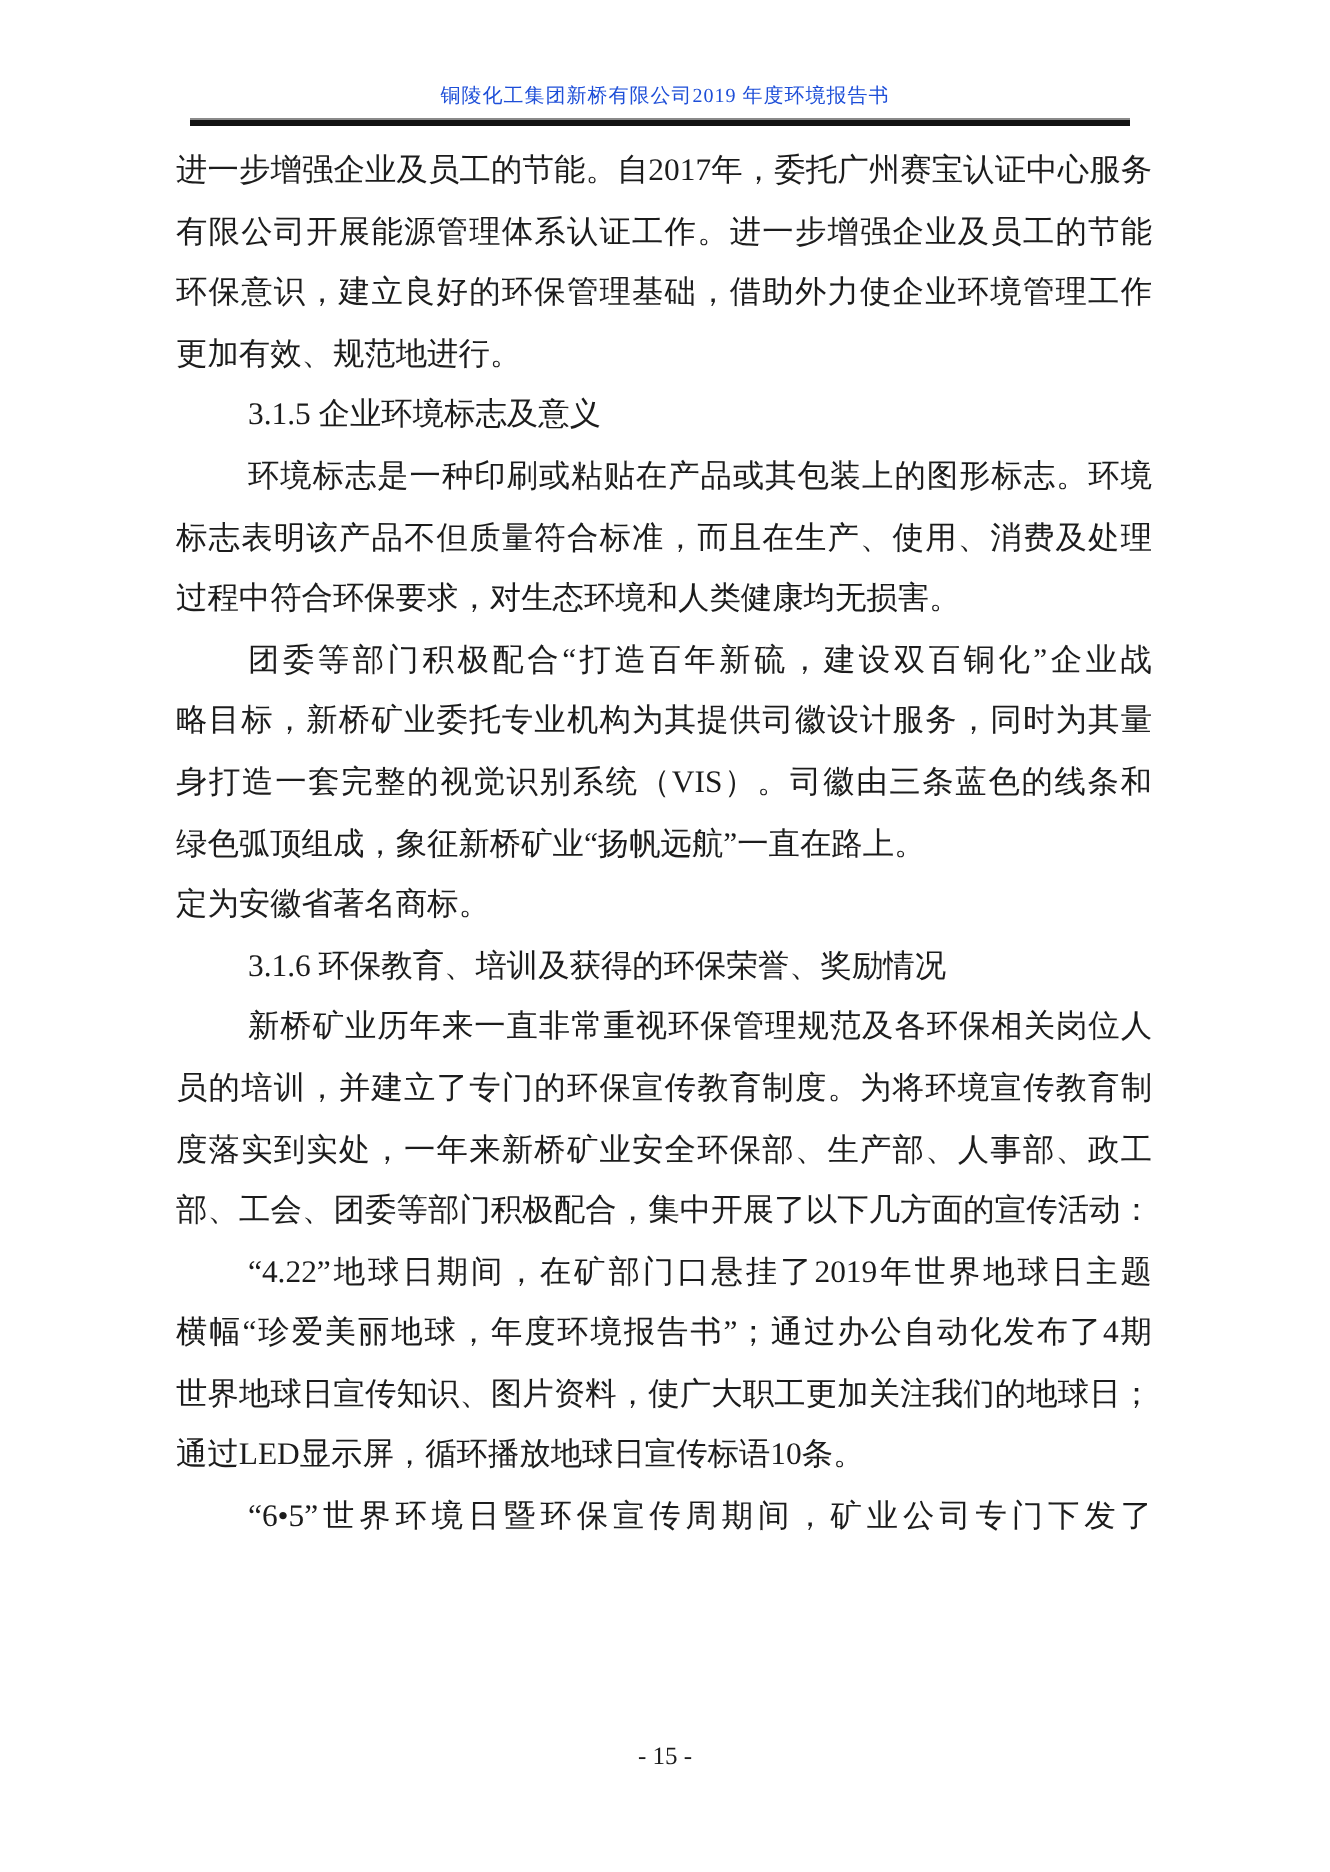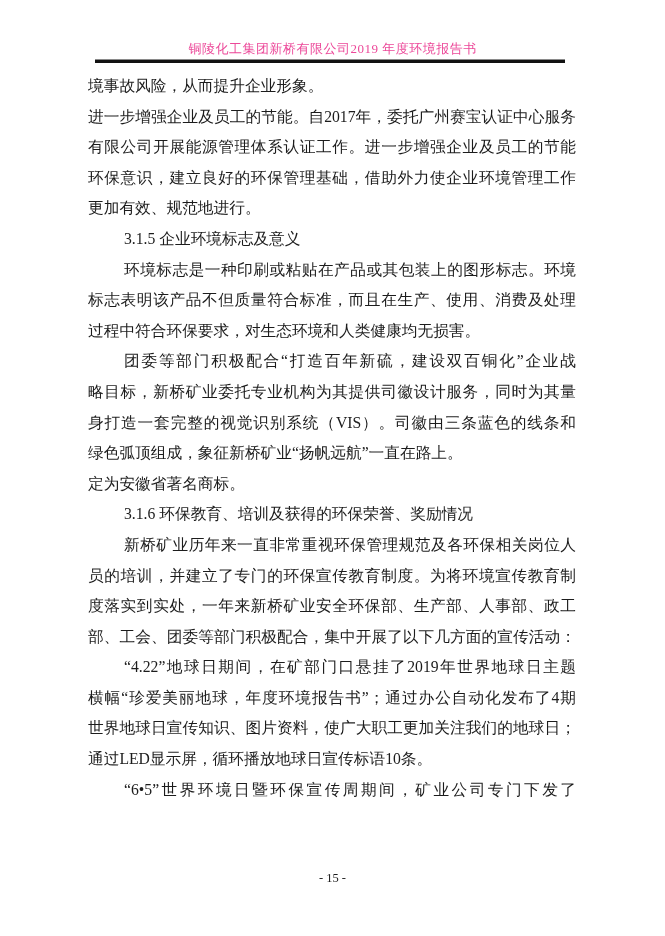--- a/index.html
+++ b/index.html
@@ -15,24 +15,24 @@
     overflow: hidden;
     font-family: "Liberation Serif", "DejaVu Serif", serif;
     color: #1c1c1c;
   }
   .header-title {
     position: absolute;
     top: 41px;
     left: 0;
     width: 665px;
     text-align: center;
-    font-size: 13px;
+    font-size: 10px;
     line-height: 15px;
     letter-spacing: 0.5px;
-    color: #ec4899;
+    color: #1d4ed8;
   }
   .header-rule {
     position: absolute;
     top: 59px;
     left: 95px;
     width: 470px;
     height: 4px;
     background: linear-gradient(to bottom, #8a8a8a 0px, #8a8a8a 1px, #121212 1px, #121212 4px);
   }
   .content {
@@ -71,21 +71,20 @@
 <body>
 
 <div class="page">
 
   <div class="header">
     <div class="header-title">铜陵化工集团新桥有限公司2019 年度环境报告书</div>
     <div class="header-rule"></div>
   </div>
 
   <div class="content">
-      <div class="line">境事故风险，从而提升企业形象。</div>
       <div class="line stretch">进一步增强企业及员工的节能。自2017年，委托广州赛宝认证中心服务</div>
       <div class="line stretch">有限公司开展能源管理体系认证工作。进一步增强企业及员工的节能</div>
       <div class="line stretch">环保意识，建立良好的环保管理基础，借助外力使企业环境管理工作</div>
       <div class="line">更加有效、规范地进行。</div>
       <div class="line indent">3.1.5 企业环境标志及意义</div>
       <div class="line indent stretch">环境标志是一种印刷或粘贴在产品或其包装上的图形标志。环境</div>
       <div class="line stretch">标志表明该产品不但质量符合标准，而且在生产、使用、消费及处理</div>
       <div class="line">过程中符合环保要求，对生态环境和人类健康均无损害。</div>
       <div class="line indent stretch">团委等部门积极配合“打造百年新硫，建设双百铜化”企业战</div>
       <div class="line stretch">略目标，新桥矿业委托专业机构为其提供司徽设计服务，同时为其量</div>

